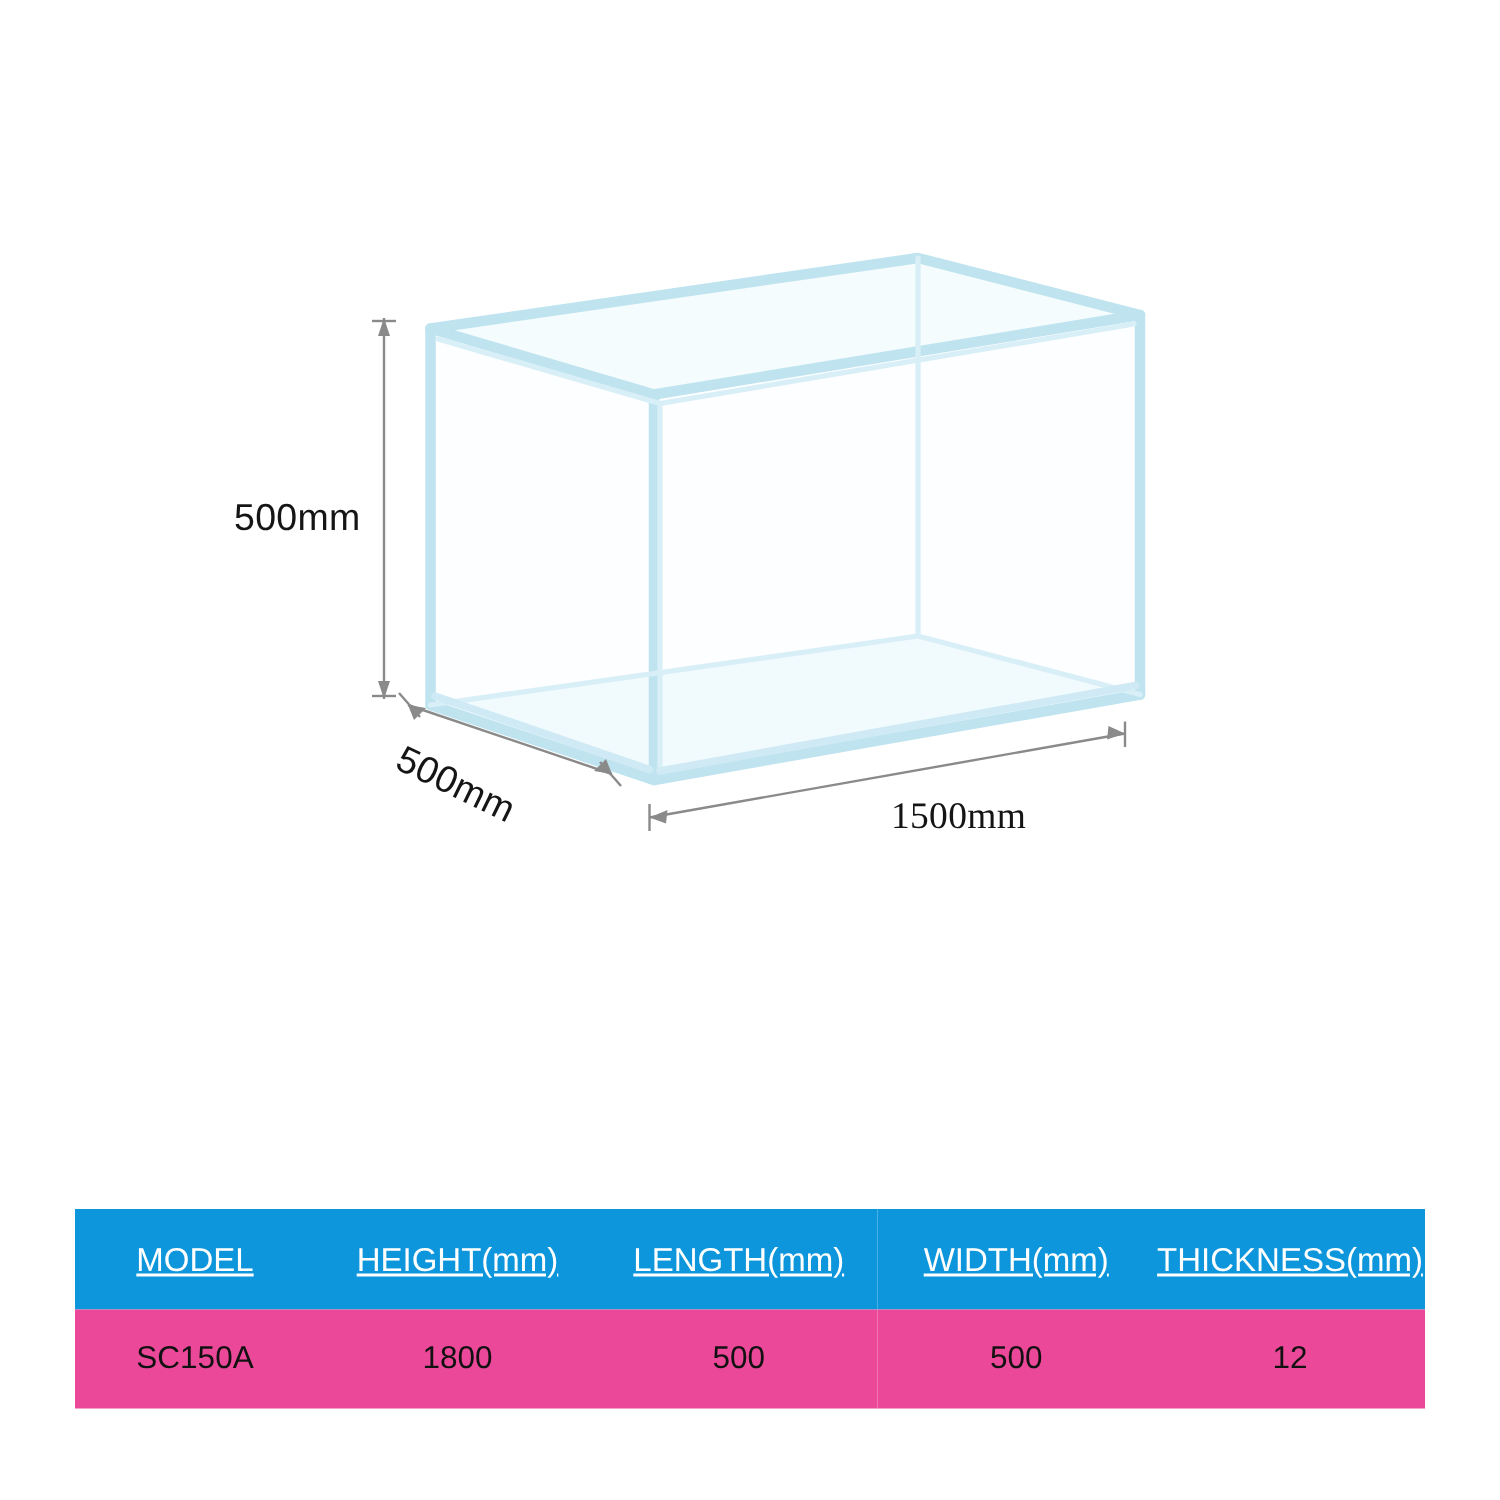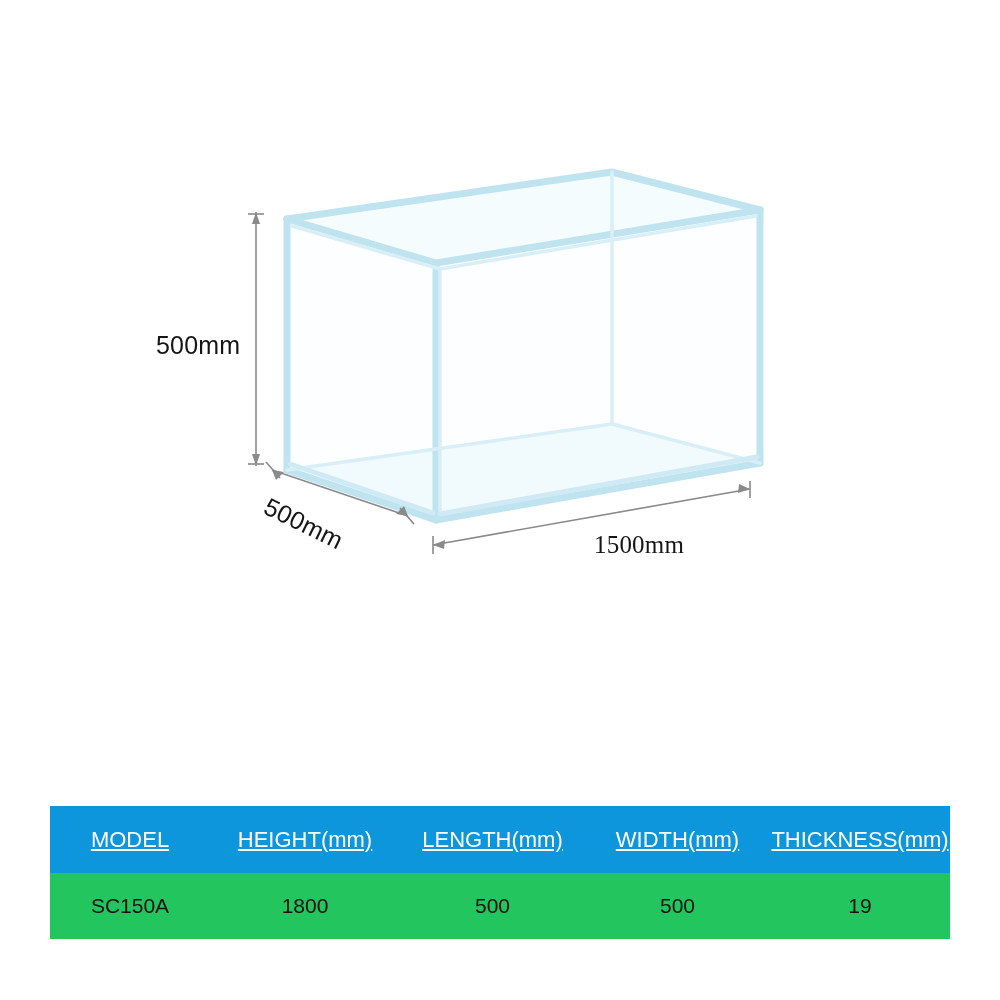--- a/index.html
+++ b/index.html
@@ -67,21 +67,21 @@
     color: #ffffff;
     font-size: 22px;
     font-weight: normal;
     height: 67px;
     text-align: center;
     vertical-align: middle;
     padding: 0;
     text-decoration: underline;
   }
   #spec-table tbody td {
-    background: #22c55e;
+    background: #ec4899;
     color: #111111;
     font-size: 21px;
     height: 66px;
     text-align: center;
     vertical-align: middle;
     padding: 0;
   }
   .col-model { width: 160px; }
   .col-length { width: 190px; }
   .col-width { width: 185px; }
@@ -171,16 +171,16 @@
       <th class="col-height">WIDTH(mm)</th>
       <th class="col-thickness">THICKNESS(mm)</th>
     </tr>
   </thead>
   <tbody>
     <tr>
       <td>SC150A</td>
       <td>1800</td>
       <td>500</td>
       <td>500</td>
-      <td>19</td>
+      <td>12</td>
     </tr>
   </tbody>
 </table>
 
 </body></html>

